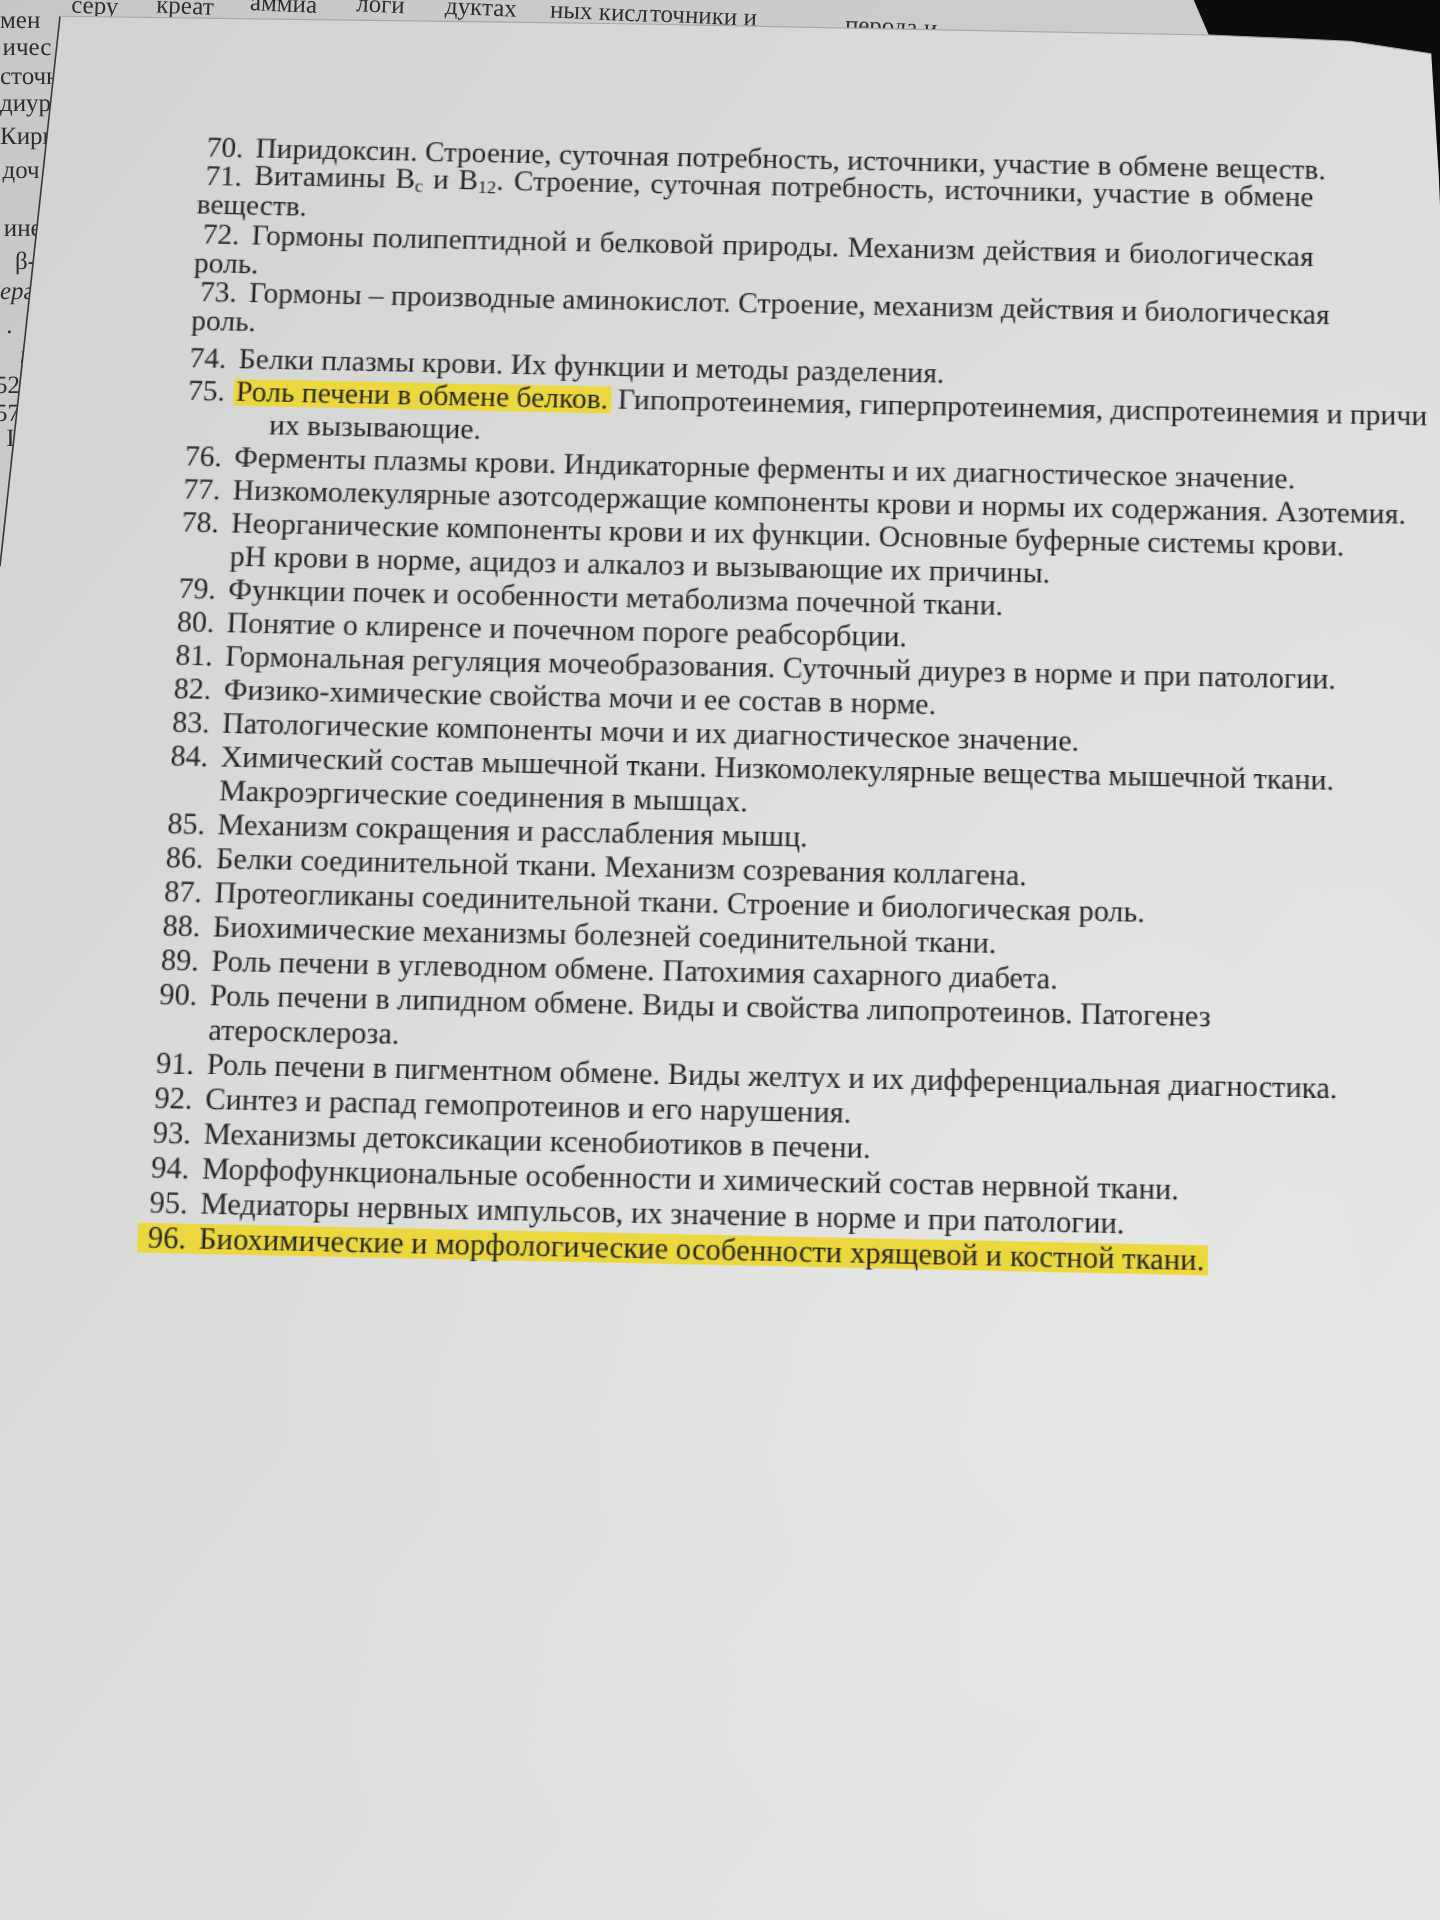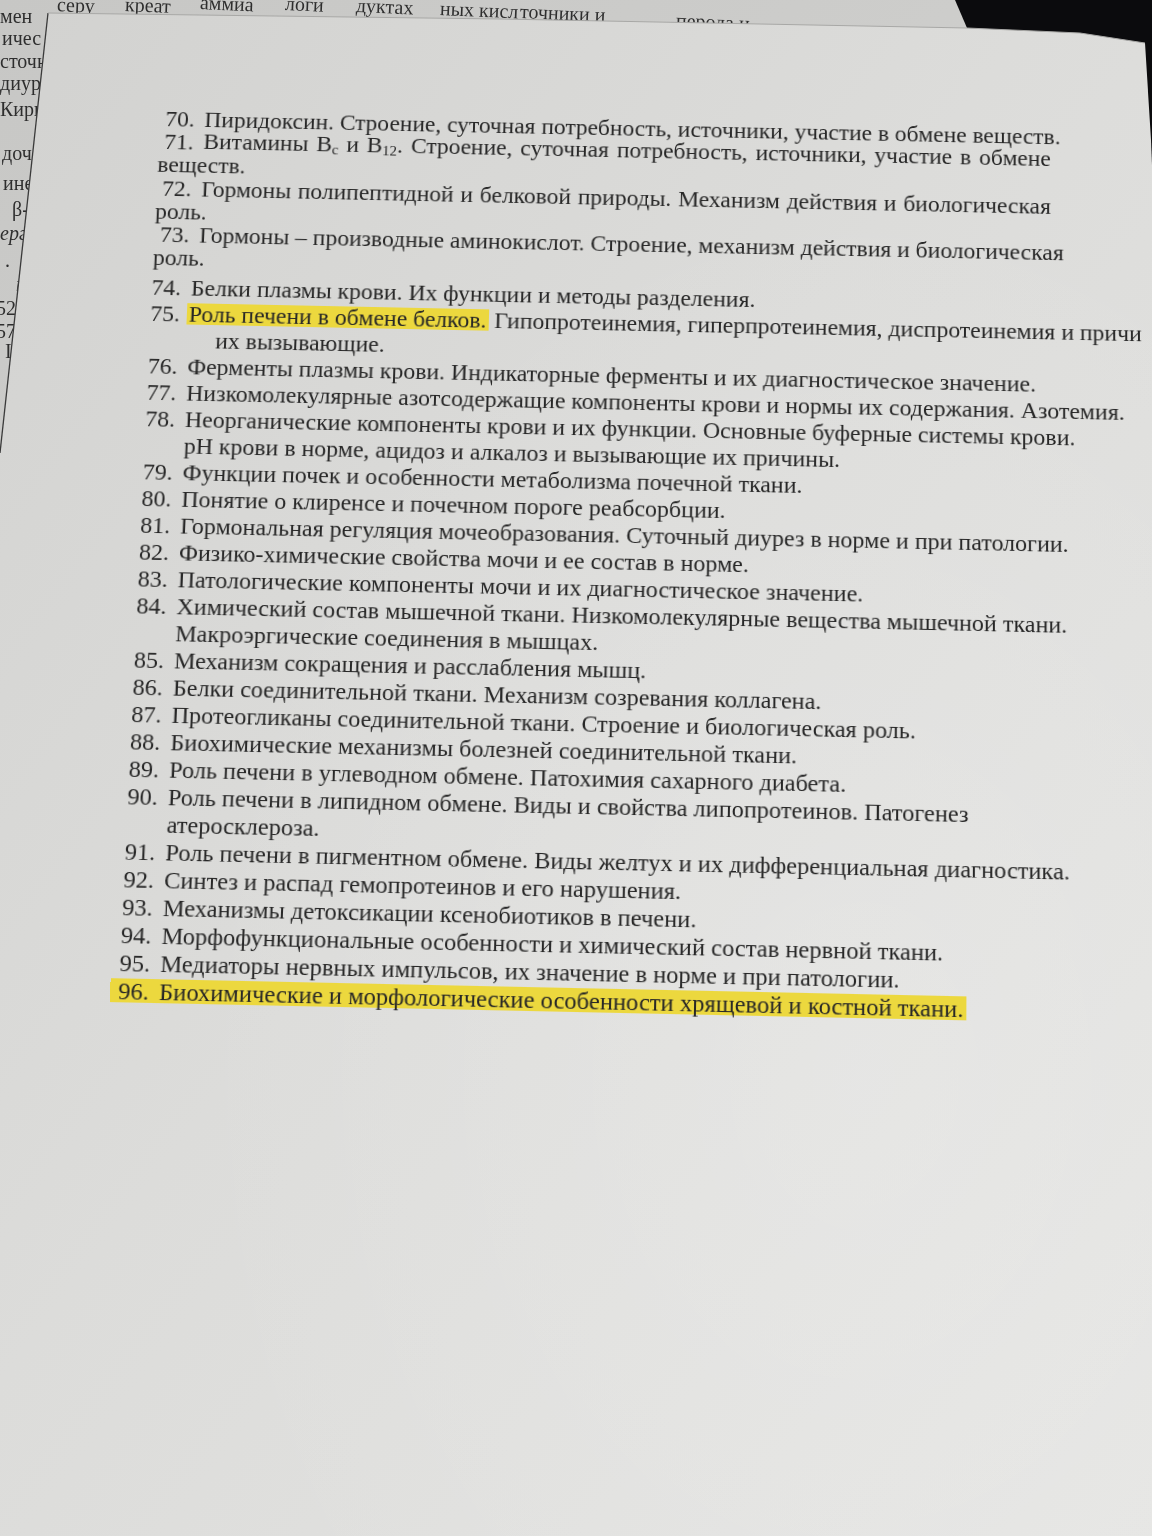--- a/index.html
+++ b/index.html
@@ -52,21 +52,21 @@
   <span class="frag top-frag" style="left:356px; top:-5px;">дуктах</span>
   <span class="frag top-frag" style="left:440px; top:-2px;">ных кисл</span>
   <span class="frag top-frag" style="left:520px; top:1px;">точники и</span>
   <span class="frag top-frag" style="left:676px; top:10px;">перода и</span>
 
   <span class="frag" style="left:0px; top:6px;">мен</span>
   <span class="frag" style="left:2px; top:28px;text-align:right;">ичес</span>
   <span class="frag" style="left:0px; top:51px;">сточн</span>
   <span class="frag" style="left:0px; top:73px;">диурез</span>
   <span class="frag" style="left:0px; top:99px;">Кирь</span>
-  <span class="frag" style="left:2px; top:143px;">доч</span>
+  <span class="frag" style="left:2px; top:126px;">доч</span>
   <span class="frag" style="left:3px; top:148px;padding-left:32px;">Жи</span>
   <span class="frag" style="left:3px; top:173px;">ине</span>
   <span class="frag" style="left:12px; top:199px;">β-</span>
   <span class="frag" style="left:0px; top:223px;font-style:italic;">ерг</span>
   <span class="frag" style="left:5px; top:250px;">.</span>
   <span class="frag" style="left:16px; top:274px;font-style:italic;">не</span>
   <span class="frag" style="left:-4px; top:298px;">52</span>
   <span class="frag" style="left:-4px; top:321px;">57</span>
   <span class="frag" style="left:5px; top:341px;">I</span>
 </div>

